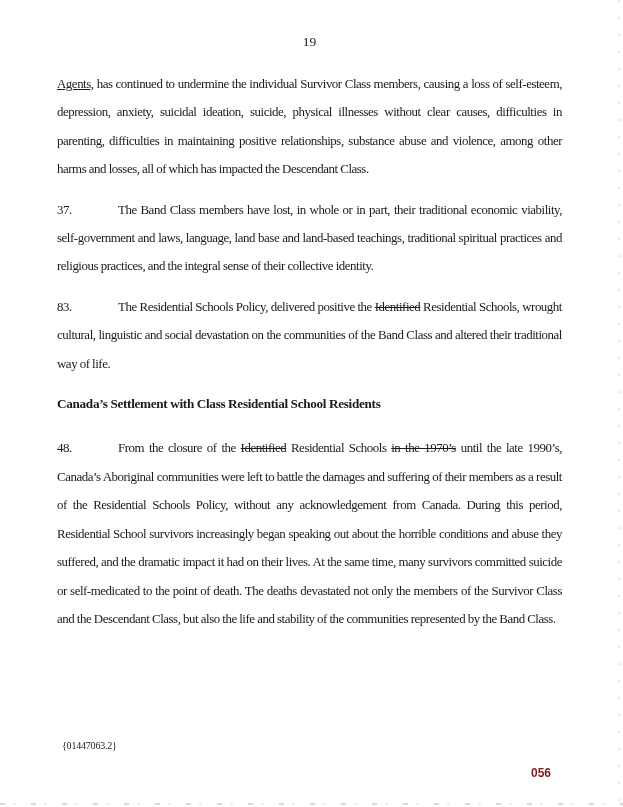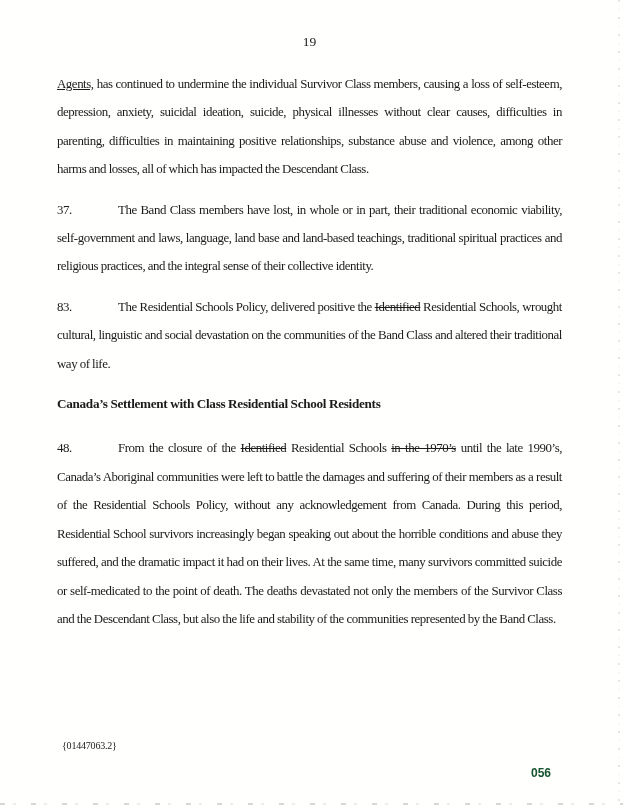--- a/index.html
+++ b/index.html
@@ -58,21 +58,21 @@
     letter-spacing: -0.2px;
     color: #222222;
   }
   .footer-right {
     position: absolute;
     left: 531px;
     top: 766px;
     font-size: 12px;
     font-family: "Liberation Sans", "DejaVu Sans", sans-serif;
     font-weight: bold;
-    color: #14532d;
+    color: #7f1d1d;
   }
   
   .scan-bottom {
     position: absolute;
     left: 0;
     right: 0;
     bottom: 2px;
     height: 2px;
     background: repeating-linear-gradient(90deg,
       rgba(130,130,130,0.45) 0 5px,

